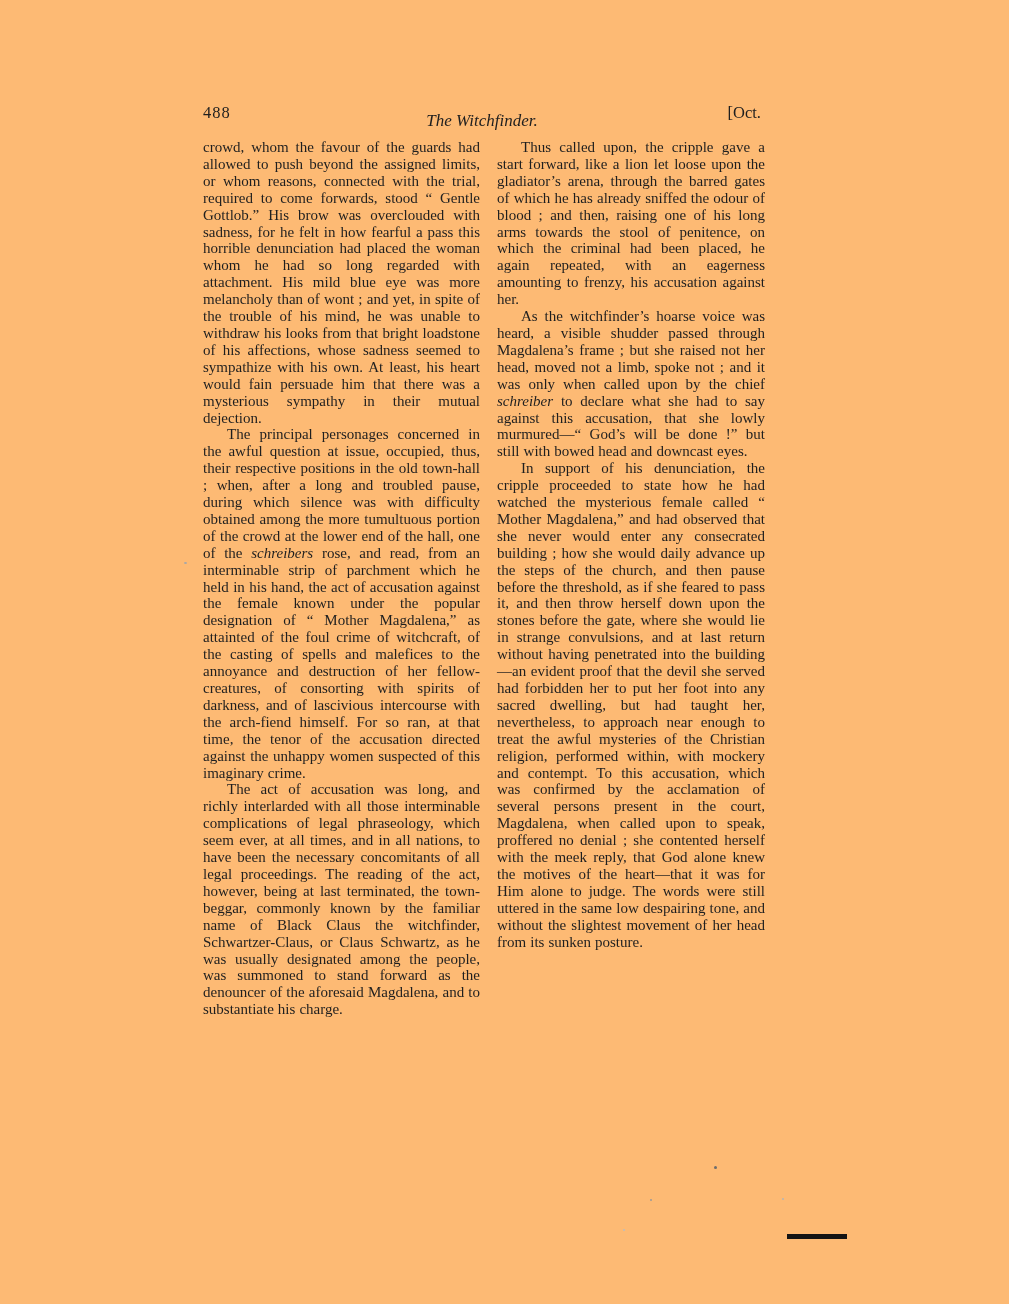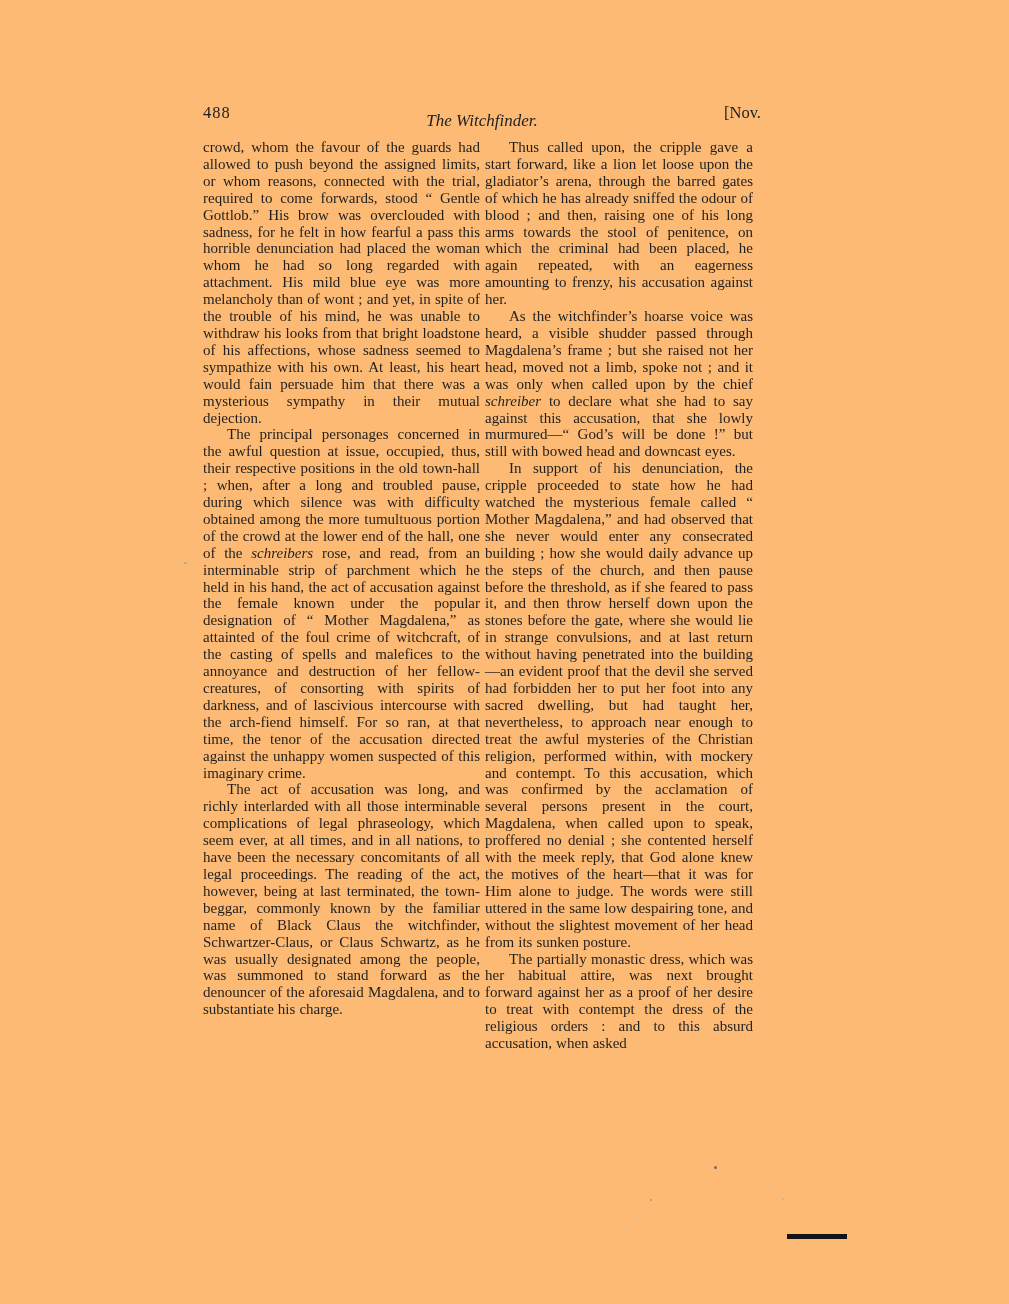--- a/index.html
+++ b/index.html
@@ -43,21 +43,21 @@
     position: absolute;
     right: 0;
     top: 0;
   }
   .columns {
     position: absolute;
     left: 203px;
     top: 139px;
     width: 562px;
     display: flex;
-    gap: 5px;
+    gap: 17px;
   }
   .col {
     flex: 0 0 auto;
   }
   .col-left  { width: 277px; }
   .col-right { width: 268px; }
   .col p {
     margin: 0;
     font-size: 15px;
     line-height: 16.9px;
@@ -84,34 +84,33 @@
   .speck-5 { left: 184px; top: 562px;  width: 3px; height: 2px; background: #a8a8a8; }
 </style>
 </head>
 <body>
 
 <div class="page">
 
   <div class="page-header">
     <span class="page-number">488</span>
     <span class="running-title">The Witchfinder.</span>
-    <span class="issue-date">[Nov.</span>
+    <span class="issue-date">[Oct.</span>
   </div>
 
   <div class="columns">
     <div class="col col-left">
         <p class="para">crowd, whom the favour of the guards had allowed to push beyond the assigned limits, or whom reasons, connected with the trial, required to come forwards, stood “ Gentle Gottlob.” His brow was overclouded with sadness, for he felt in how fearful a pass this horrible denunciation had placed the woman whom he had so long regarded with attachment. His mild blue eye was more melancholy than of wont ; and yet, in spite of the trouble of his mind, he was unable to withdraw his looks from that bright loadstone of his affections, whose sadness seemed to sympathize with his own. At least, his heart would fain persuade him that there was a mysterious sympathy in their mutual dejection.</p>
         <p class="para indent">The principal personages concerned in the awful question at issue, occupied, thus, their respective positions in the old town-hall ; when, after a long and troubled pause, during which silence was with difficulty obtained among the more tumultuous portion of the crowd at the lower end of the hall, one of the <i>schreibers</i> rose, and read, from an interminable strip of parchment which he held in his hand, the act of accusation against the female known under the popular designation of “ Mother Magdalena,” as attainted of the foul crime of witchcraft, of the casting of spells and malefices to the annoyance and destruction of her fellow-creatures, of consorting with spirits of darkness, and of lascivious intercourse with the arch-fiend himself. For so ran, at that time, the tenor of the accusation directed against the unhappy women suspected of this imaginary crime.</p>
         <p class="para indent">The act of accusation was long, and richly interlarded with all those interminable complications of legal phraseology, which seem ever, at all times, and in all nations, to have been the necessary concomitants of all legal proceedings. The reading of the act, however, being at last terminated, the town-beggar, commonly known by the familiar name of Black Claus the witchfinder, Schwartzer-Claus, or Claus Schwartz, as he was usually designated among the people, was summoned to stand forward as the denouncer of the aforesaid Magdalena, and to substantiate his charge.</p>
       </div>
     <div class="col col-right">
         <p class="para indent">Thus called upon, the cripple gave a start forward, like a lion let loose upon the gladiator’s arena, through the barred gates of which he has already sniffed the odour of blood ; and then, raising one of his long arms towards the stool of penitence, on which the criminal had been placed, he again repeated, with an eagerness amounting to frenzy, his accusation against her.</p>
         <p class="para indent">As the witchfinder’s hoarse voice was heard, a visible shudder passed through Magdalena’s frame ; but she raised not her head, moved not a limb, spoke not ; and it was only when called upon by the chief <i>schreiber</i> to declare what she had to say against this accusation, that she lowly murmured—“ God’s will be done !” but still with bowed head and downcast eyes.</p>
         <p class="para indent">In support of his denunciation, the cripple proceeded to state how he had watched the mysterious female called “ Mother Magdalena,” and had observed that she never would enter any consecrated building ; how she would daily advance up the steps of the church, and then pause before the threshold, as if she feared to pass it, and then throw herself down upon the stones before the gate, where she would lie in strange convulsions, and at last return without having penetrated into the building—an evident proof that the devil she served had forbidden her to put her foot into any sacred dwelling, but had taught her, nevertheless, to approach near enough to treat the awful mysteries of the Christian religion, performed within, with mockery and contempt. To this accusation, which was confirmed by the acclamation of several persons present in the court, Magdalena, when called upon to speak, proffered no denial ; she contented herself with the meek reply, that God alone knew the motives of the heart—that it was for Him alone to judge. The words were still uttered in the same low despairing tone, and without the slightest movement of her head from its sunken posture.</p>
-        <p class="para indent">The partially monastic dress, which was her habitual attire, was next brought forward against her as a proof of her desire to treat with contempt the dress of the religious orders : and to this absurd accusation, when asked</p>
       </div>
   </div>
 
   <div class="end-rule"></div>
 
   <div class="speck speck-1"></div>
   <div class="speck speck-2"></div>
   <div class="speck speck-3"></div>
   <div class="speck speck-4"></div>
   <div class="speck speck-5"></div>

